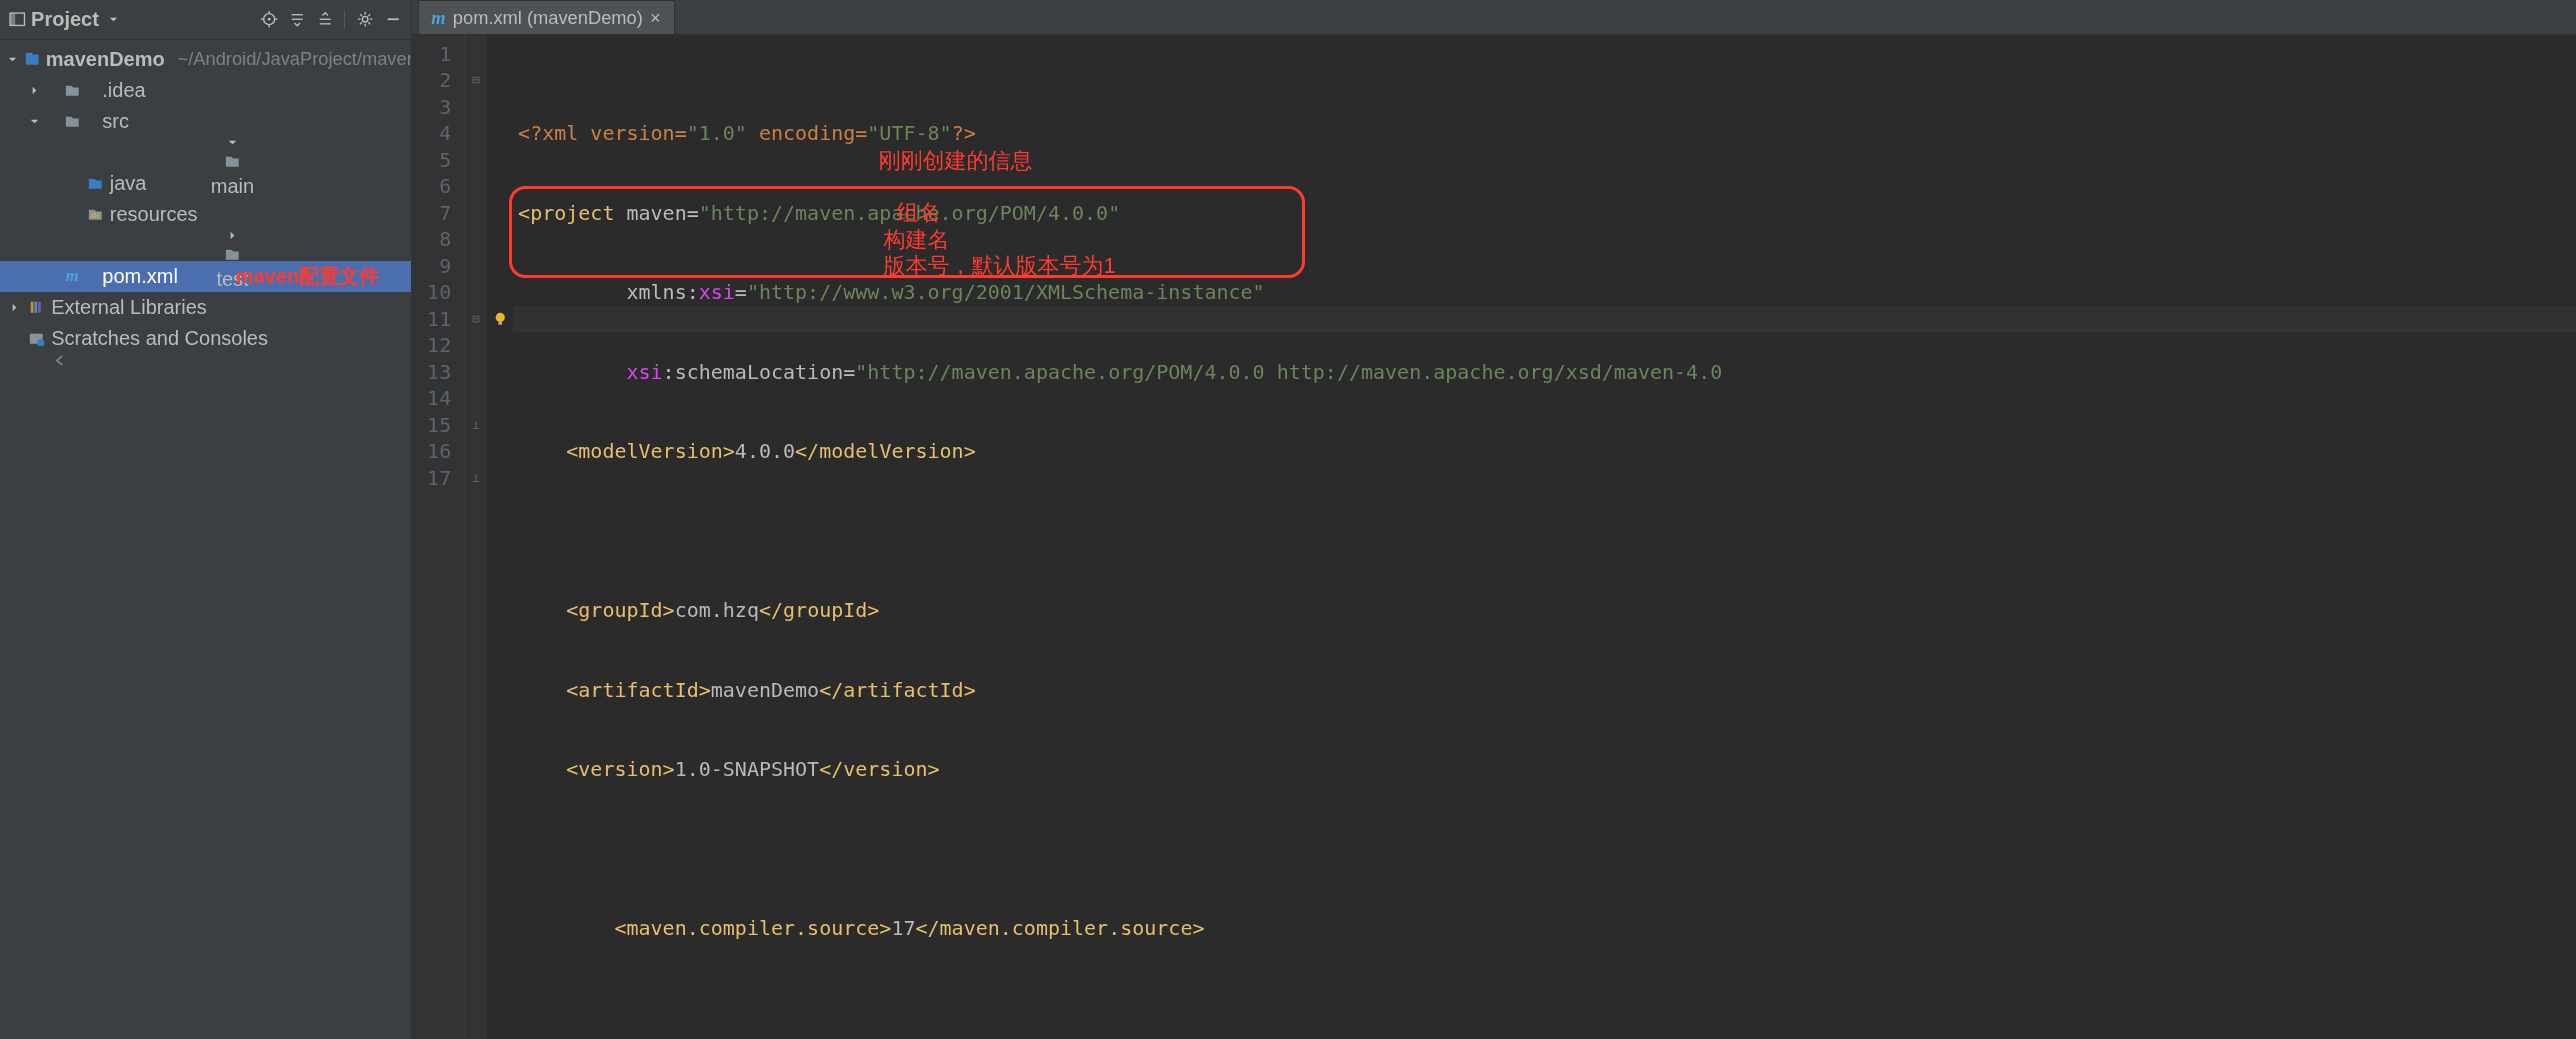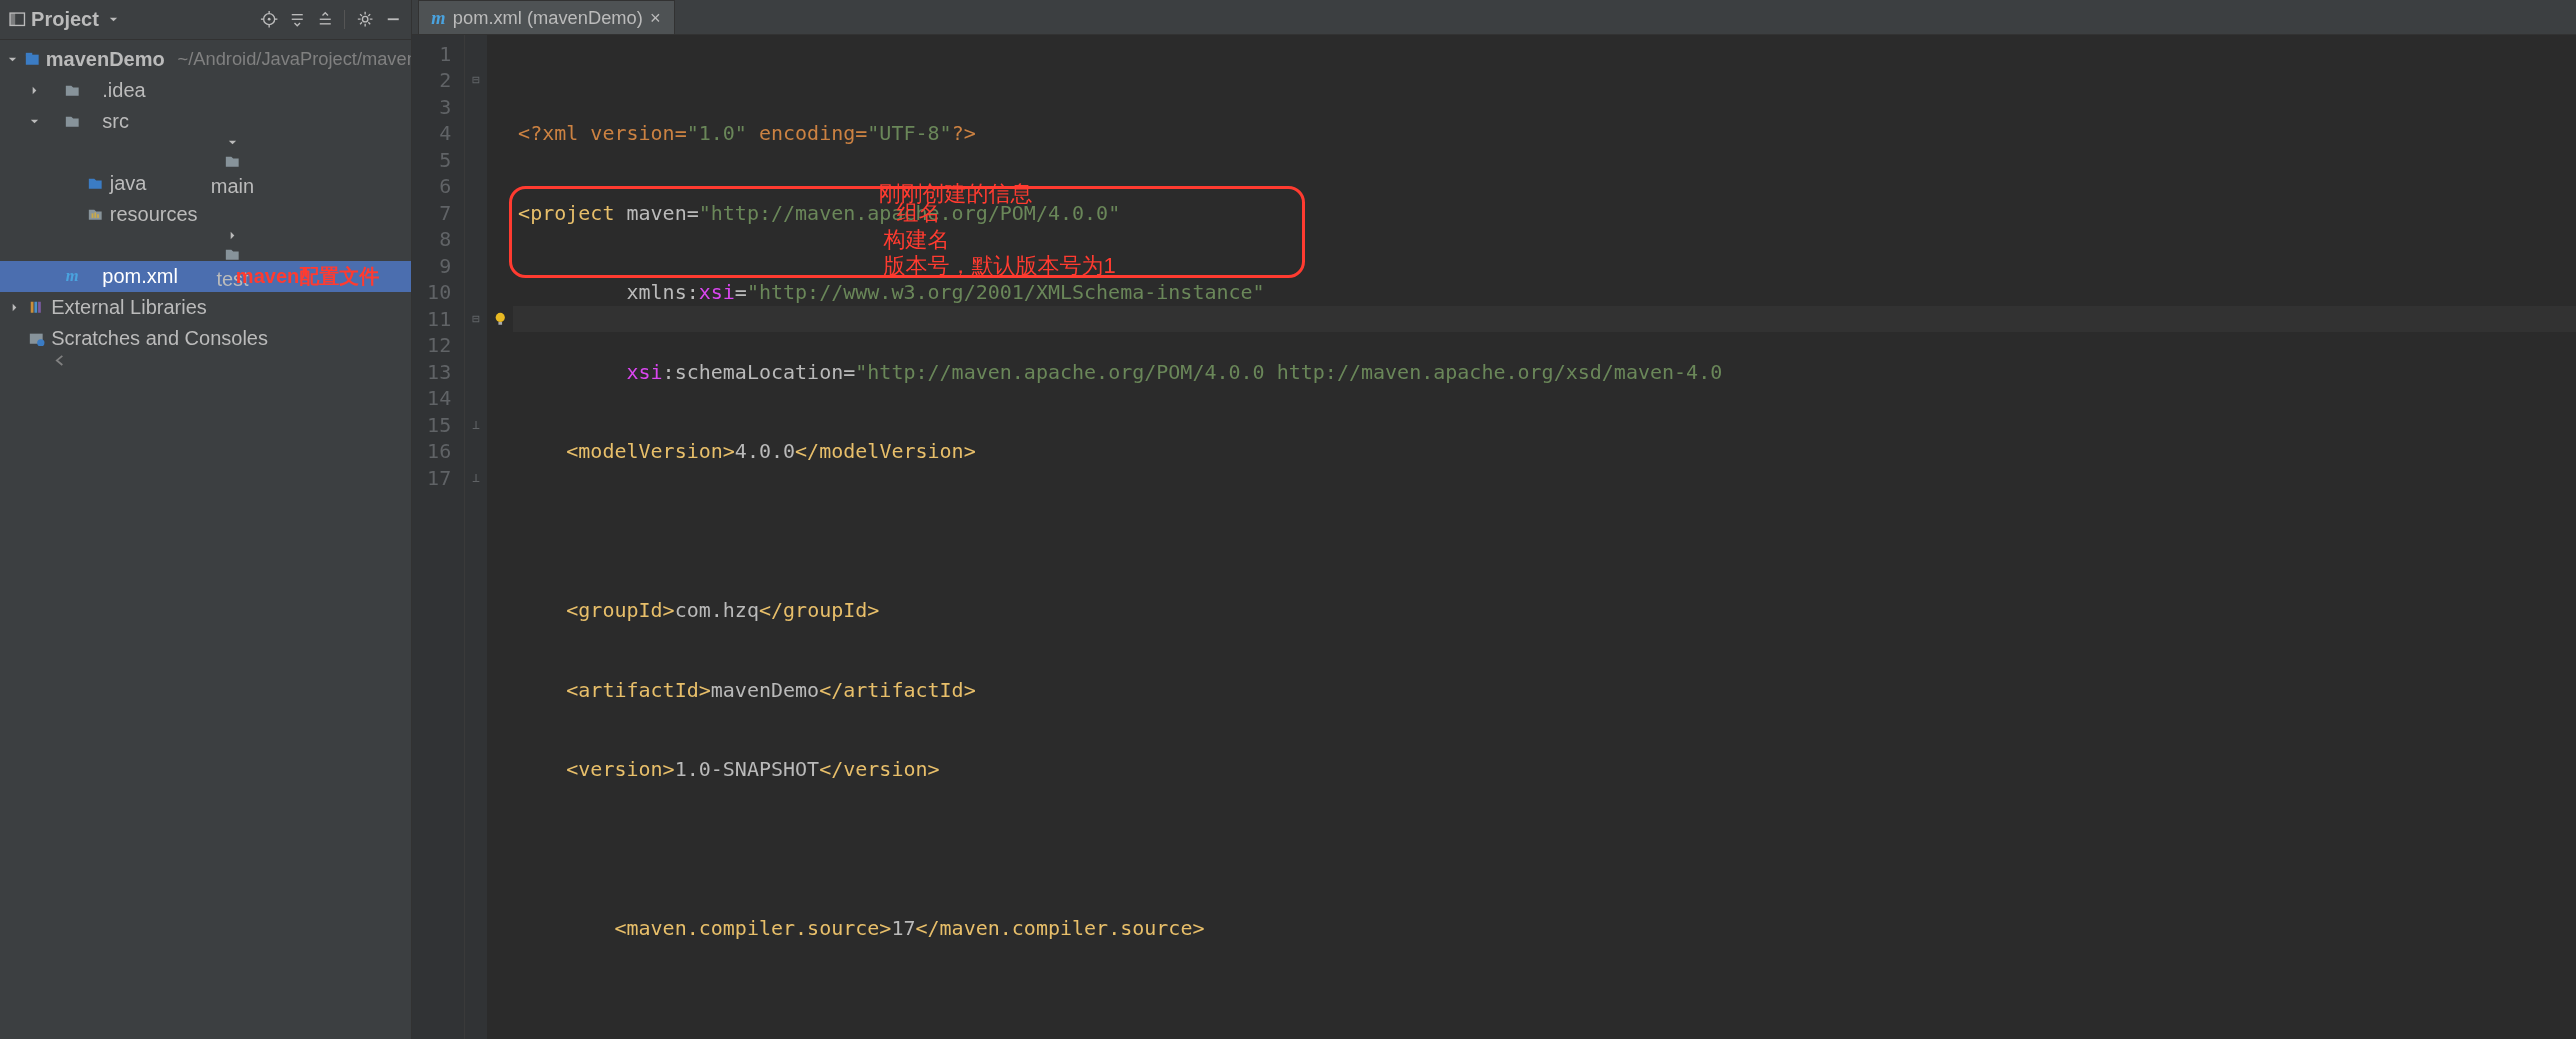--- a/index.html
+++ b/index.html
@@ -443,21 +443,21 @@
         <div class="code-line"><span>    </span><span class="xml-brace">&lt;</span><span class="xml-tag">version</span><span class="xml-brace">&gt;</span><span class="xml-text">1.0-SNAPSHOT</span><span class="xml-brace">&lt;/</span><span class="xml-tag">version</span><span class="xml-brace">&gt;</span></div>
         <div class="code-line"></div>
         <div class="code-line"><span>        </span><span class="xml-brace">&lt;</span><span class="xml-tag">maven.compiler.source</span><span class="xml-brace">&gt;</span><span class="xml-text">17</span><span class="xml-brace">&lt;/</span><span class="xml-tag">maven.compiler.source</span><span class="xml-brace">&gt;</span></div>
         
         
         
         
         
 
         
-        <div class="red-label" style="top:calc(5.5px + 26.5px*4 + 1.8px); left:366px;margin-top:33px;">刚刚创建的信息</div>
+        <div class="red-label" style="top:calc(5.5px + 26.5px*4 + 1.8px); left:366px;">刚刚创建的信息</div>
         <div class="red-box" style="top:calc(5.5px + 26.5px*5 + 12.8px); left:-3.7px; width:796px; height:calc(26.5px*3 + 12.8px);"></div>
         <div class="red-label" style="top:calc(5.5px + 26.5px*6 + 0.9px); left:384px;">组名</div>
         <div class="red-label" style="top:calc(5.5px + 26.5px*7 + 0.9px); left:371px;">构建名</div>
         <div class="red-label" style="top:calc(5.5px + 26.5px*8 + 0.9px); left:371px;">版本号，默认版本号为1</div>
       </div>
     </div>
   </div>
 </div>
 
 

